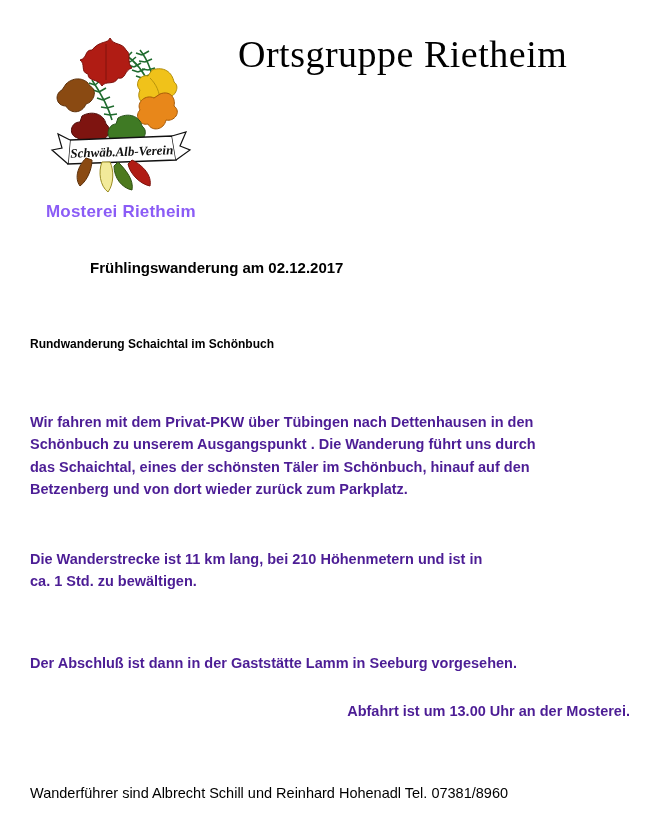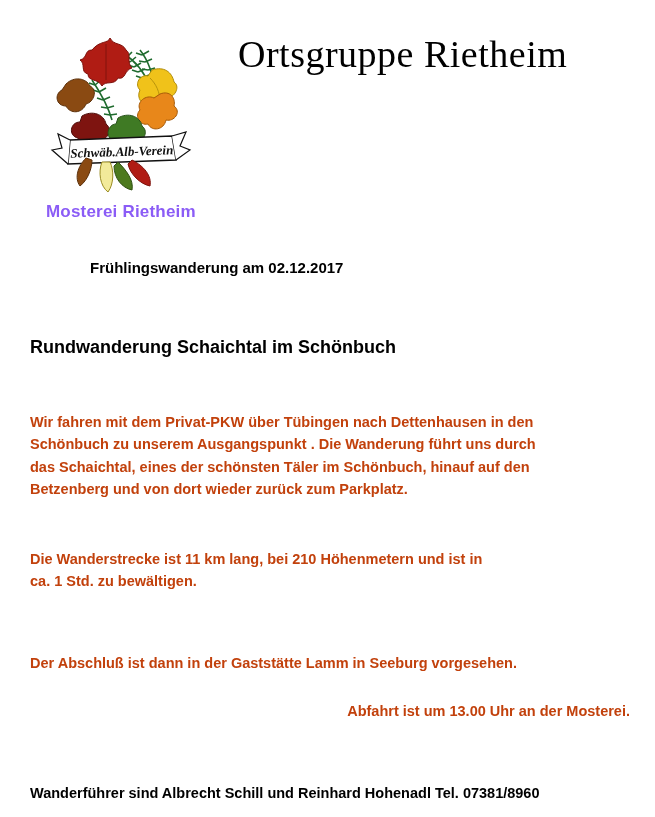--- a/index.html
+++ b/index.html
@@ -63,37 +63,37 @@
     position: absolute;
     left: 0;
     top: 215px;
     width: 655px;
   }
 
   .para {
     font-size: 14.5px;
     font-weight: bold;
     line-height: 1.55;
-    color: #c2410c;
+    color: #4c1d95;
   }
 
   .event-line {
     position: absolute;
     left: 90px;
     top: 44px;
     font-size: 15px;
     font-weight: bold;
     white-space: nowrap;
   }
 
   .route-line {
     position: absolute;
     left: 30px;
     top: 122px;
-    font-size: 18px;
+    font-size: 12px;
     font-weight: bold;
     white-space: nowrap;
   }
 
   .desc-block {
     position: absolute;
     left: 30px;
     top: 196px;
     width: 600px;
   }
@@ -119,21 +119,21 @@
     width: 600px;
     text-align: right;
   }
 
   .leaders-line {
     position: absolute;
     left: 30px;
     top: 570px;
     width: 620px;
     font-size: 14.5px;
-    font-weight: bold;
+    font-weight: normal;
   }
 </style>
 </head>
 <body>
 
 <div class="header">
 
   <div class="logo-wrap">
     <svg class="logo-svg" width="200" height="190" viewBox="0 0 200 190">
 

